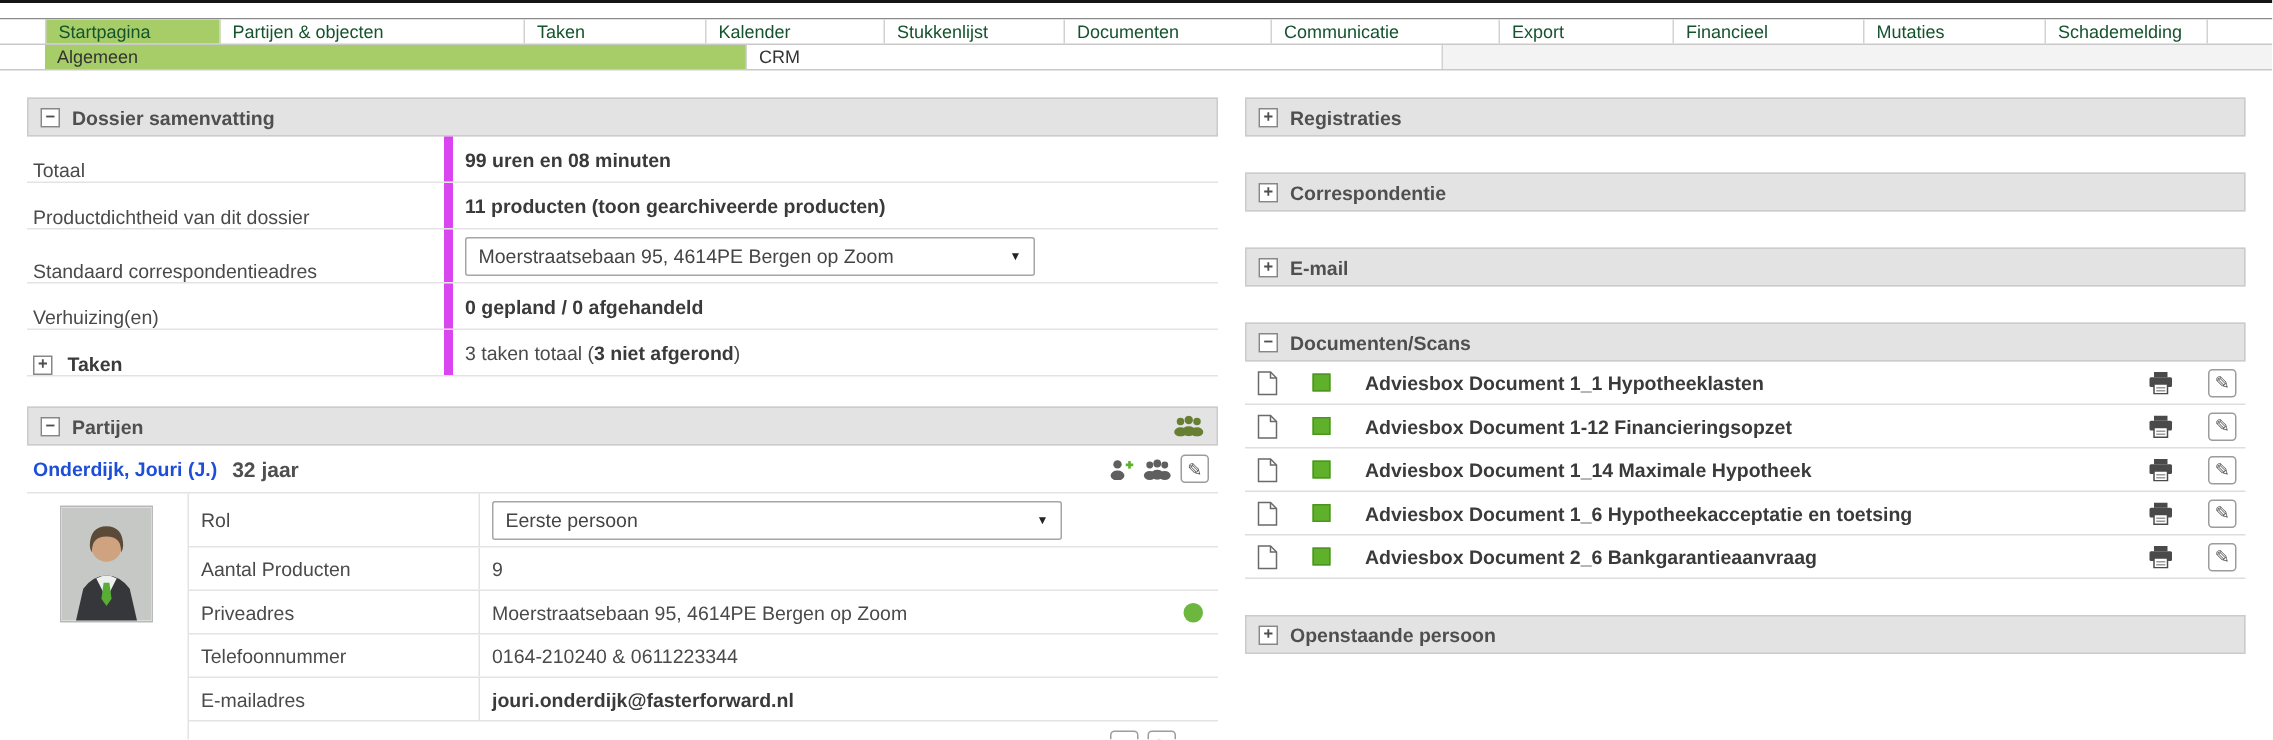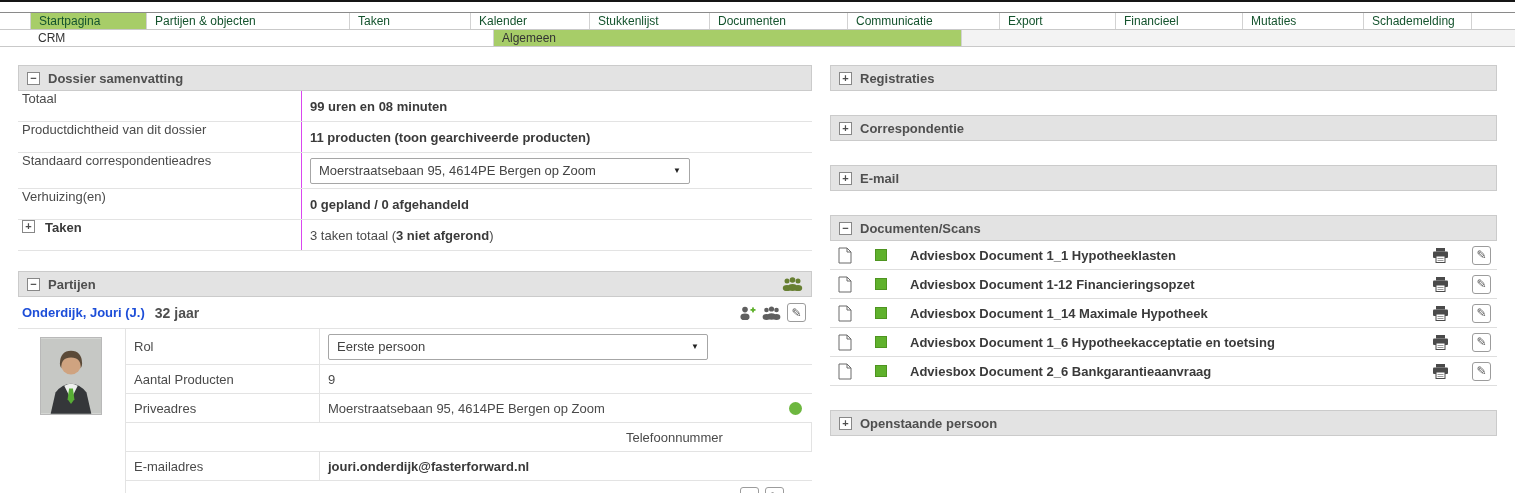--- a/index.html
+++ b/index.html
@@ -32,22 +32,22 @@
                   display:flex; align-items:center; gap:8px; padding:0 8px; }
   .panel-title { font-weight:bold; font-size:13px; color:#4f4f4f; }
   .toggle { width:13px; height:13px; min-width:13px; border:1px solid #878787; background:#fff;
             display:flex; align-items:center; justify-content:center;
             font-size:11px; font-weight:bold; color:#4f4f4f; line-height:1; cursor:pointer; }
   .hspacer { flex:1; }
 
   
   .drow { display:flex; align-items:center; min-height:31px; border-bottom:1px solid #e3e3e3; font-size:13px; }
   .drow-tall { min-height:36px; }
-  .dlabel { width:284px; min-width:284px; padding:0 6px 0 4px; border-right:1px solid #d946ef;
-            display:flex; align-items:flex-start; gap:10px; align-self:stretch; }
+  .dlabel { width:284px; min-width:284px; padding:0 6px 0 4px; border-right:6px solid #d946ef;
+            display:flex; align-items:flex-end; gap:10px; align-self:stretch; }
   .dvalue { flex:1; padding-left:8px; display:flex; align-items:center; }
   .b { font-weight:bold; color:#3a3a3a; }
 
   
   .select { display:flex; align-items:center; justify-content:space-between; width:380px; height:26px;
             border:1px solid #a6a6a6; border-radius:2px; background:#fff; padding:0 8px;
             font-size:13px; color:#444; cursor:pointer; }
   .caret { font-size:8px; color:#222; margin-left:8px; }
 
   
@@ -96,22 +96,22 @@
     <div class="tab" style="width:120px">Stukkenlijst</div>
     <div class="tab" style="width:138px">Documenten</div>
     <div class="tab" style="width:152px">Communicatie</div>
     <div class="tab" style="width:116px">Export</div>
     <div class="tab" style="width:127px">Financieel</div>
     <div class="tab" style="width:121px">Mutaties</div>
     <div class="tab" style="width:108px">Schademelding</div>
   </div>
 
   <div class="tabs-secondary">
+    <div class="tab2 active" style="width:468px">Algemeen</div>
     <div class="tab2" style="width:464px">CRM</div>
-    <div class="tab2 active" style="width:468px">Algemeen</div>
     <div class="tab2-filler"></div>
   </div>
 
   <div class="content">
 
     <div class="col-left">
 
       <section>
         <div class="panel-header">
           <span class="toggle">−</span>
@@ -256,20 +256,23 @@
                 </div>
               <div class="pvalue">
                 <span>Moerstraatsebaan 95, 4614PE Bergen op Zoom</span>
                 <span class="status-dot"></span>
               </div>
             </div>
             <div class="prow">
               <div class="plabel">
                   <span>Telefoonnummer</span>
                 </div>
+              <div class="pvalue">
+                  <span>0164-210240 &amp; 0611223344</span>
+                </div>
             </div>
             <div class="prow">
               <div class="plabel">
                   <span>E-mailadres</span>
                 </div>
               <div class="pvalue">
                   <span class="b">jouri.onderdijk@fasterforward.nl</span>
                 </div>
             </div>
             <div class="partial-actions">

